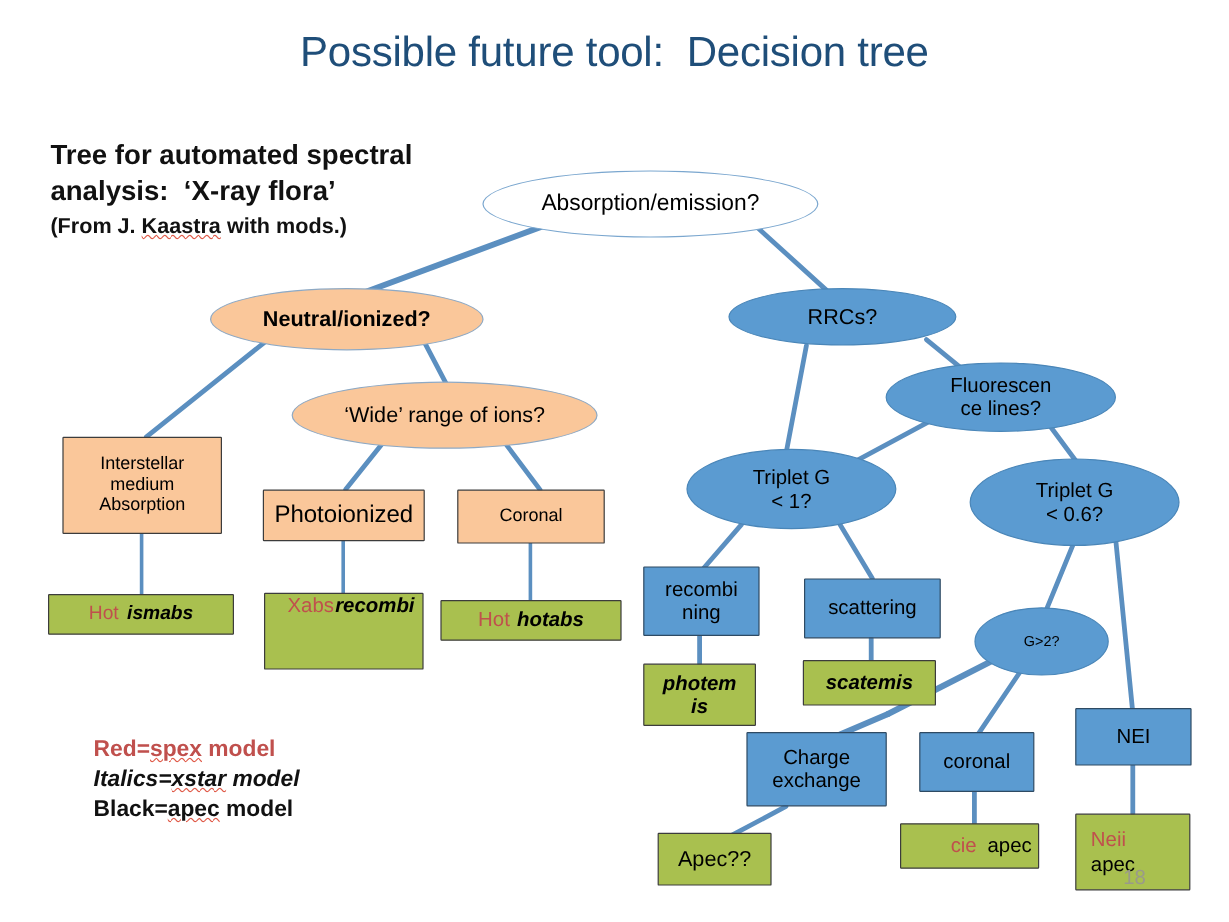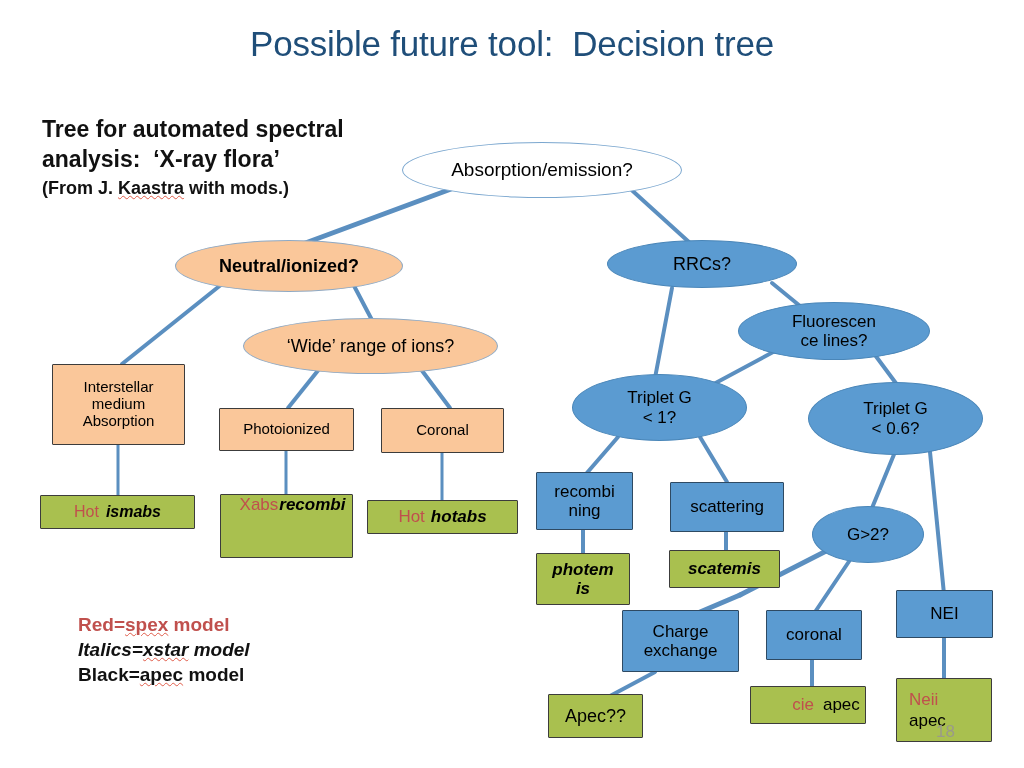--- a/index.html
+++ b/index.html
@@ -213,21 +213,21 @@
   <div class="node ellipse ell-peach" style="left:243px; top:318px; width:255px; height:56px; font-size:18px;">
     <span>‘Wide’ range of ions?</span>
   </div>
 
   <div class="node box box-peach" style="left:52px; top:364px; width:133px; height:81px; font-size:15px;">
     <span>Interstellar
 medium
 Absorption</span>
   </div>
 
-  <div class="node box box-peach" style="left:219px; top:408px; width:135px; height:43px; font-size:15px;">
+  <div class="node box box-peach" style="left:219px; top:408px; width:135px; height:43px; font-size:20px;">
     <span>Photoionized</span>
   </div>
 
   <div class="node box box-peach" style="left:381px; top:408px; width:123px; height:45px; font-size:15px;">
     <span>Coronal</span>
   </div>
 
   <div class="node box box-green" style="left:40px; top:495px; width:155px; height:34px; font-size:16px; gap:7px;">
     <span class="txt-red">Hot</span><span class="txt-blk ital">ismabs</span>
   </div>
@@ -252,21 +252,21 @@
   <div class="node ellipse ell-blue" style="left:572px; top:374px; width:175px; height:67px; font-size:17px;">
     <span>Triplet G
 &lt; 1?</span>
   </div>
 
   <div class="node ellipse ell-blue" style="left:808px; top:382px; width:175px; height:73px; font-size:17px;">
     <span>Triplet G
 &lt; 0.6?</span>
   </div>
 
-  <div class="node ellipse ell-blue" style="left:812px; top:506px; width:112px; height:57px; font-size:17px;">
+  <div class="node ellipse ell-blue" style="left:812px; top:506px; width:112px; height:57px; font-size:12px;">
     <span>G&gt;2?</span>
   </div>
 
   <div class="node box box-blue" style="left:536px; top:472px; width:97px; height:58px; font-size:17px;">
     <span>recombi
 ning</span>
   </div>
 
   <div class="node box box-blue" style="left:670px; top:482px; width:114px; height:50px; font-size:17px;">
     <span>scattering</span>

